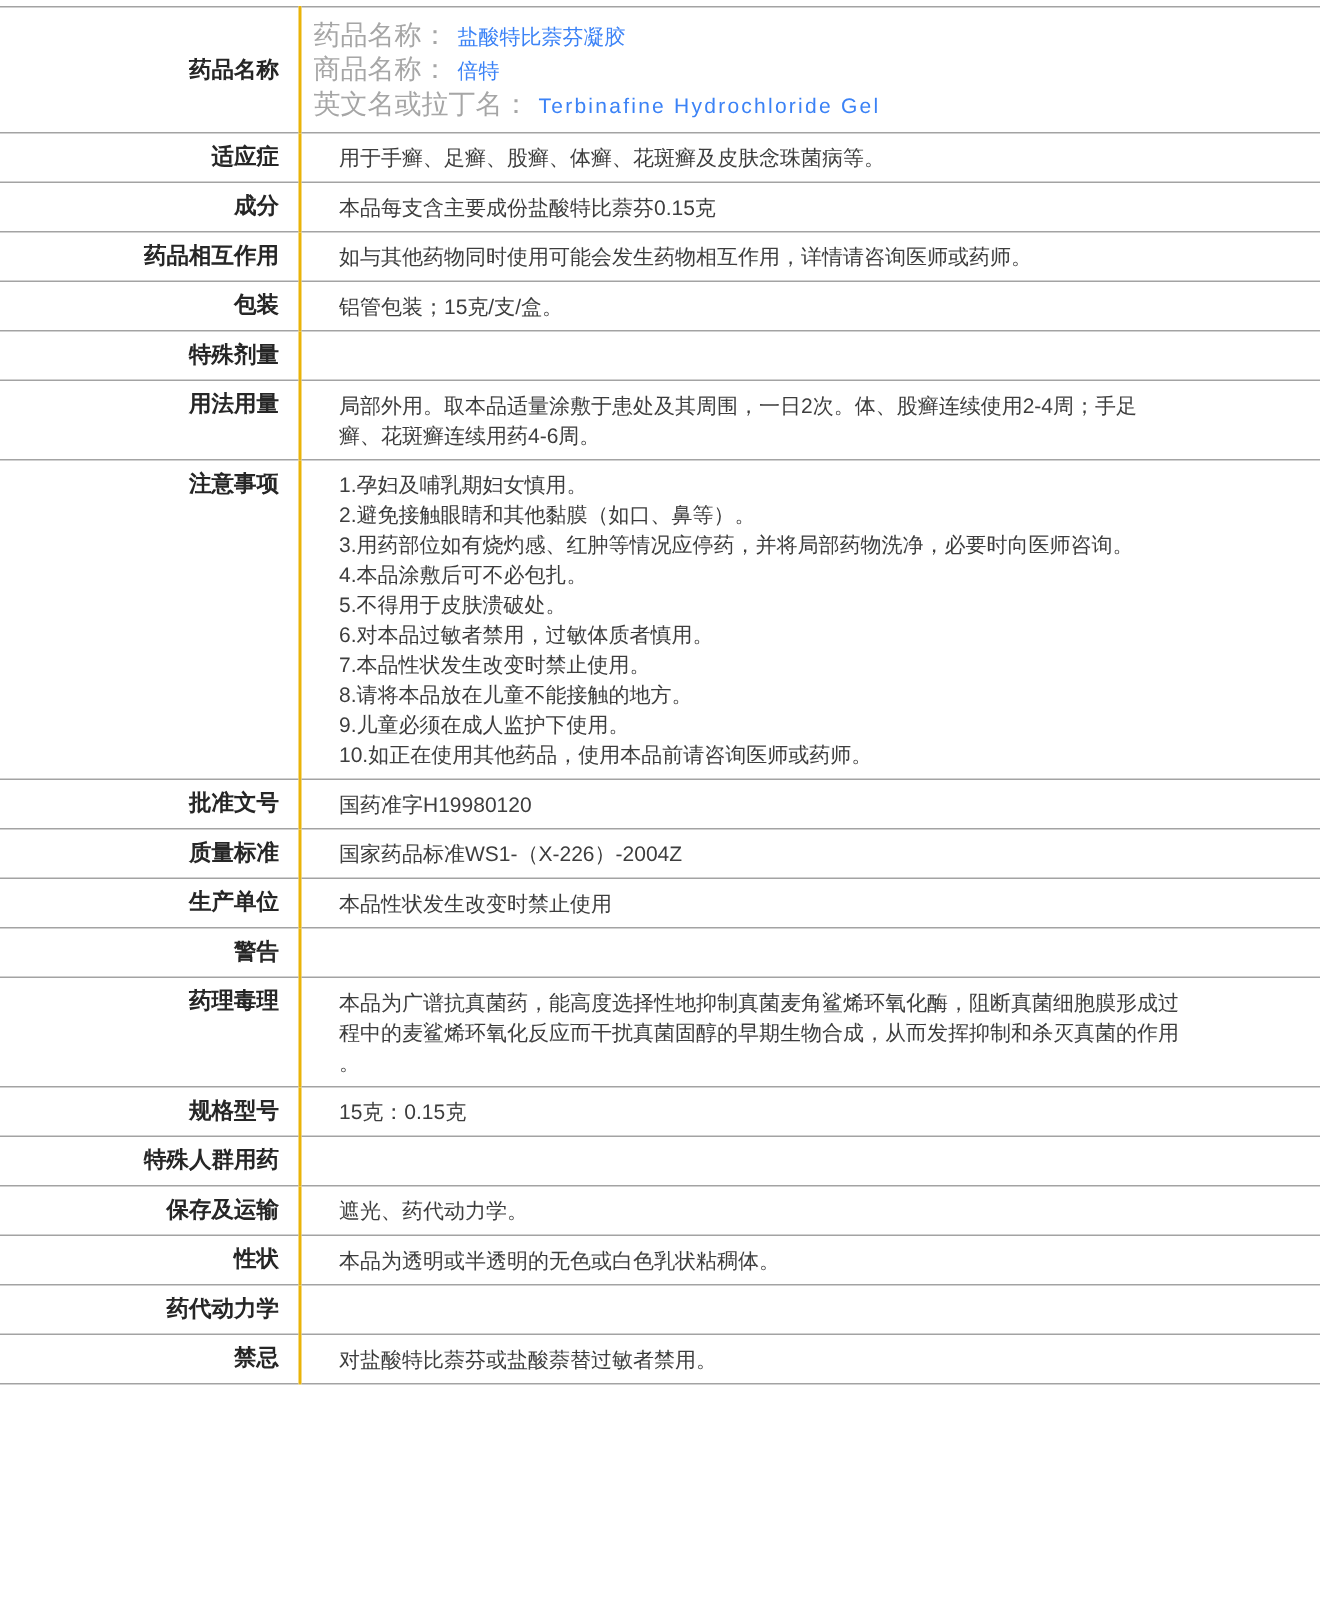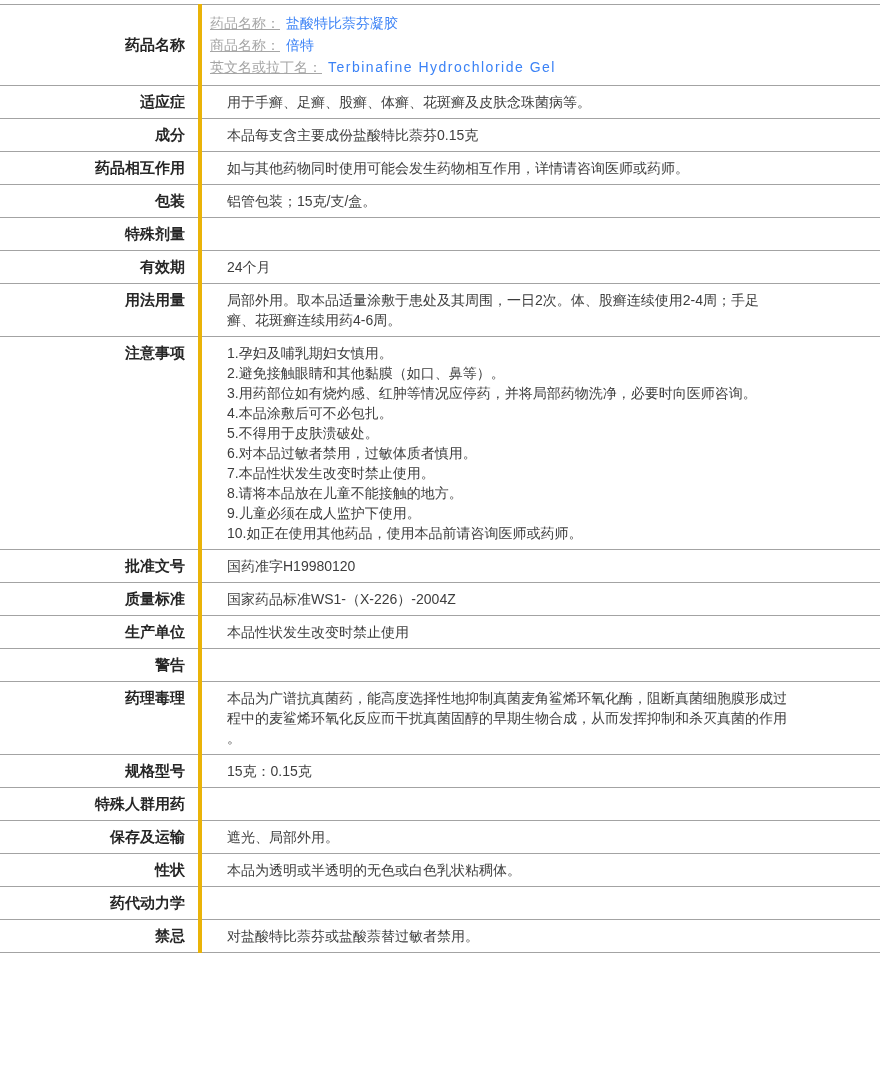--- a/index.html
+++ b/index.html
@@ -15,21 +15,21 @@
     width: 880px;
     margin-top: 4px;
     table-layout: fixed;
   }
   .spec-table td {
     border-top: 1px solid #a3a3a3;
     border-bottom: 1px solid #a3a3a3;
     vertical-align: top;
   }
   td.lbl {
-    border-right: 4px solid #eab308;
+    border-right: 2px solid #eab308;
     text-align: right;
     padding: 6px 13px 6px 0;
     font-weight: bold;
     font-size: 15px;
     line-height: 20px;
     color: #262626;
   }
   td.cnt {
     padding: 6px 30px 6px 25px;
     font-size: 14px;
@@ -37,21 +37,21 @@
     color: #3d3d3d;
     white-space: pre-wrap;
     word-break: break-all;
   }
   tr.r1 td.lbl { vertical-align: middle; }
   tr.r1 td.cnt {
     padding: 7px 20px 7px 8px;
     white-space: normal;
   }
   .field { line-height: 22px; }
-  .fk { color: #a6a6a6; font-size: 14px; text-decoration: underline; }
+  .fk { color: #a6a6a6; font-size: 18px; }
   .fv { color: #3b82f6; font-size: 14px; margin-left: 6px; }
   .fv.en { letter-spacing: 1.5px; }
 </style>
 </head>
 <body>
 
 <table class="spec-table">
   <colgroup>
     <col style="width:200px">
     <col>
@@ -77,24 +77,20 @@
       <td class="lbl">药品相互作用</td>
       <td class="cnt">如与其他药物同时使用可能会发生药物相互作用，详情请咨询医师或药师。</td>
     </tr>
     <tr>
       <td class="lbl">包装</td>
       <td class="cnt">铝管包装；15克/支/盒。</td>
     </tr>
     <tr>
       <td class="lbl">特殊剂量</td>
       <td class="cnt"></td>
-    </tr>
-    <tr>
-      <td class="lbl">有效期</td>
-      <td class="cnt">24个月</td>
     </tr>
     <tr>
       <td class="lbl">用法用量</td>
       <td class="cnt">局部外用。取本品适量涂敷于患处及其周围，一日2次。体、股癣连续使用2-4周；手足
 癣、花斑癣连续用药4-6周。</td>
     </tr>
     <tr>
       <td class="lbl">注意事项</td>
       <td class="cnt">1.孕妇及哺乳期妇女慎用。
 2.避免接触眼睛和其他黏膜（如口、鼻等）。
@@ -132,21 +128,21 @@
     <tr>
       <td class="lbl">规格型号</td>
       <td class="cnt">15克：0.15克</td>
     </tr>
     <tr>
       <td class="lbl">特殊人群用药</td>
       <td class="cnt"></td>
     </tr>
     <tr>
       <td class="lbl">保存及运输</td>
-      <td class="cnt">遮光、局部外用。</td>
+      <td class="cnt">遮光、药代动力学。</td>
     </tr>
     <tr>
       <td class="lbl">性状</td>
       <td class="cnt">本品为透明或半透明的无色或白色乳状粘稠体。</td>
     </tr>
     <tr>
       <td class="lbl">药代动力学</td>
       <td class="cnt"></td>
     </tr>
     <tr>

